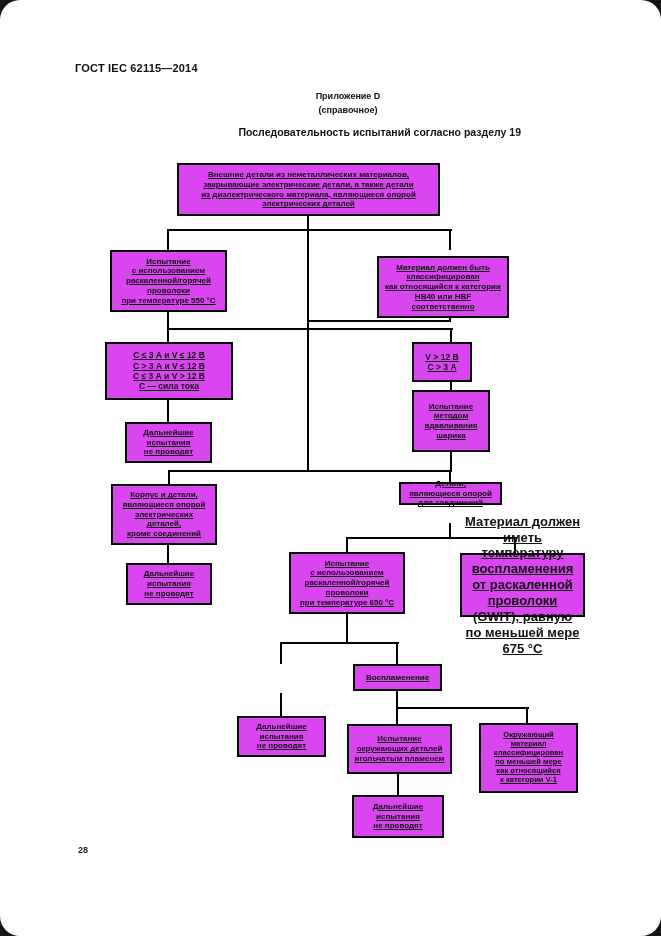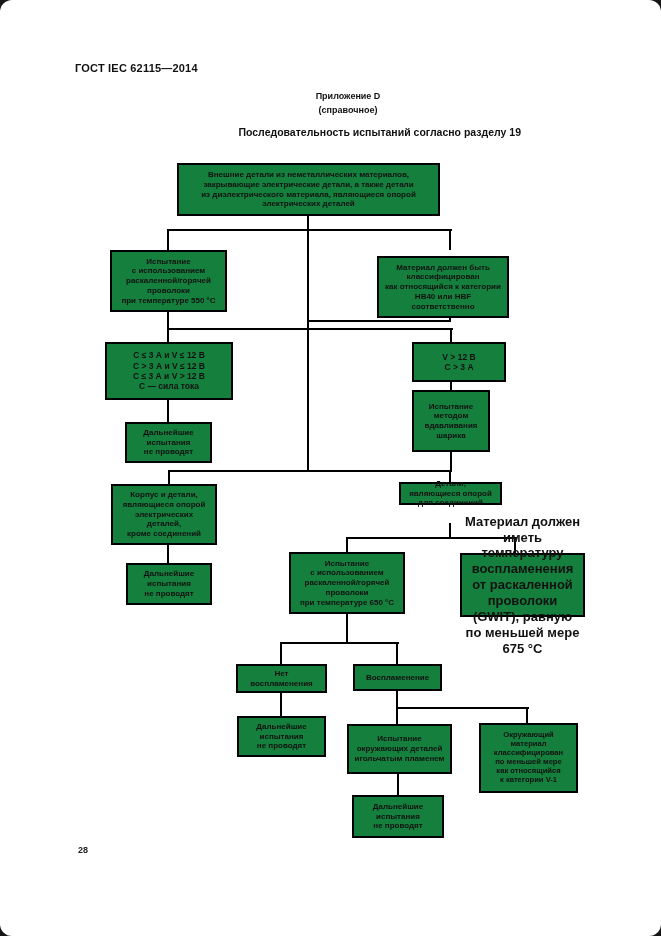--- a/index.html
+++ b/index.html
@@ -5,21 +5,21 @@
   html,body { margin:0; padding:0; }
   body {
     background:#161616;
     font-family:"Liberation Sans", sans-serif;
     -webkit-font-smoothing:antialiased;
   }
   .page {
     position:relative;
     width:661px; height:936px;
     background:#ffffff;
-    border-radius:12px;
+    border-radius:20px;
     overflow:hidden;
     color:#111;
   }
   .std-num {
     position:absolute; left:75px; top:62px;
     font-size:11px; font-weight:bold; letter-spacing:.2px;
   }
   .annex-block {
     position:absolute; left:248px; top:90px; width:200px;
     text-align:center; font-size:9px; font-weight:bold; line-height:1.5;
@@ -27,25 +27,25 @@
   .doc-title {
     position:absolute; left:101px; top:126px; width:420px;
     text-align:right; font-size:10.5px; font-weight:bold;
   }
   .page-num {
     position:absolute; left:78px; top:845px;
     font-size:9px; font-weight:bold; color:#222;
   }
   .node {
     position:absolute; box-sizing:border-box;
-    border:2px solid #000; background:#15803d;
+    border:2px solid #000; background:#d946ef;
     display:flex; align-items:center; justify-content:center;
     text-align:center; white-space:pre-line;
     font-weight:bold; font-size:8px; line-height:1.22;
-    padding:2px; color:#111;
+    padding:2px; color:#111;text-decoration:underline;
   }
   .ln { position:absolute; background:#000; }
   .hl { height:2px; }
   .vl { width:2px; }
 </style>
 </head>
 <body>
 
 <div class="page">
 
@@ -104,21 +104,21 @@
 классифицирован
 как относящийся к категории
 HB40 или HBF
 соответственно</div>
 
   <div class="node" style="left:105px;top:342px;width:128px;height:58px;font-size:8.5px;">C ≤ 3 А и V ≤ 12 В
 C &gt; 3 А и V ≤ 12 В
 C ≤ 3 А и V &gt; 12 В
 С — сила тока</div>
 
-  <div class="node" style="left:412px;top:342px;width:94px;height:40px;font-size:8.5px;">V &gt; 12 В
+  <div class="node" style="left:412px;top:342px;width:60px;height:40px;font-size:8.5px;">V &gt; 12 В
 C &gt; 3 А</div>
 
   <div class="node" style="left:125px;top:422px;width:87px;height:41px;">Дальнейшие
 испытания
 не проводят</div>
 
   <div class="node" style="left:412px;top:390px;width:78px;height:62px;">Испытание
 методом
 вдавливания
 шарика</div>
@@ -142,22 +142,20 @@
 раскаленной/горячей
 проволоки
 при температуре 650 °С</div>
 
   <div class="node" style="left:460px;top:553px;width:125px;height:64px;font-size:13px;">Материал должен иметь
 температуру воспламенения
 от раскаленной
 проволоки (GWIT), равную
 по меньшей мере 675 °С</div>
 
-  <div class="node" style="left:236px;top:664px;width:91px;height:29px;">Нет
-воспламенения</div>
 
   <div class="node" style="left:353px;top:664px;width:89px;height:27px;">Воспламенение</div>
 
   <div class="node" style="left:237px;top:716px;width:89px;height:41px;">Дальнейшие
 испытания
 не проводят</div>
 
   <div class="node" style="left:347px;top:724px;width:105px;height:50px;">Испытание
 окружающих деталей
 игольчатым пламенем</div>

